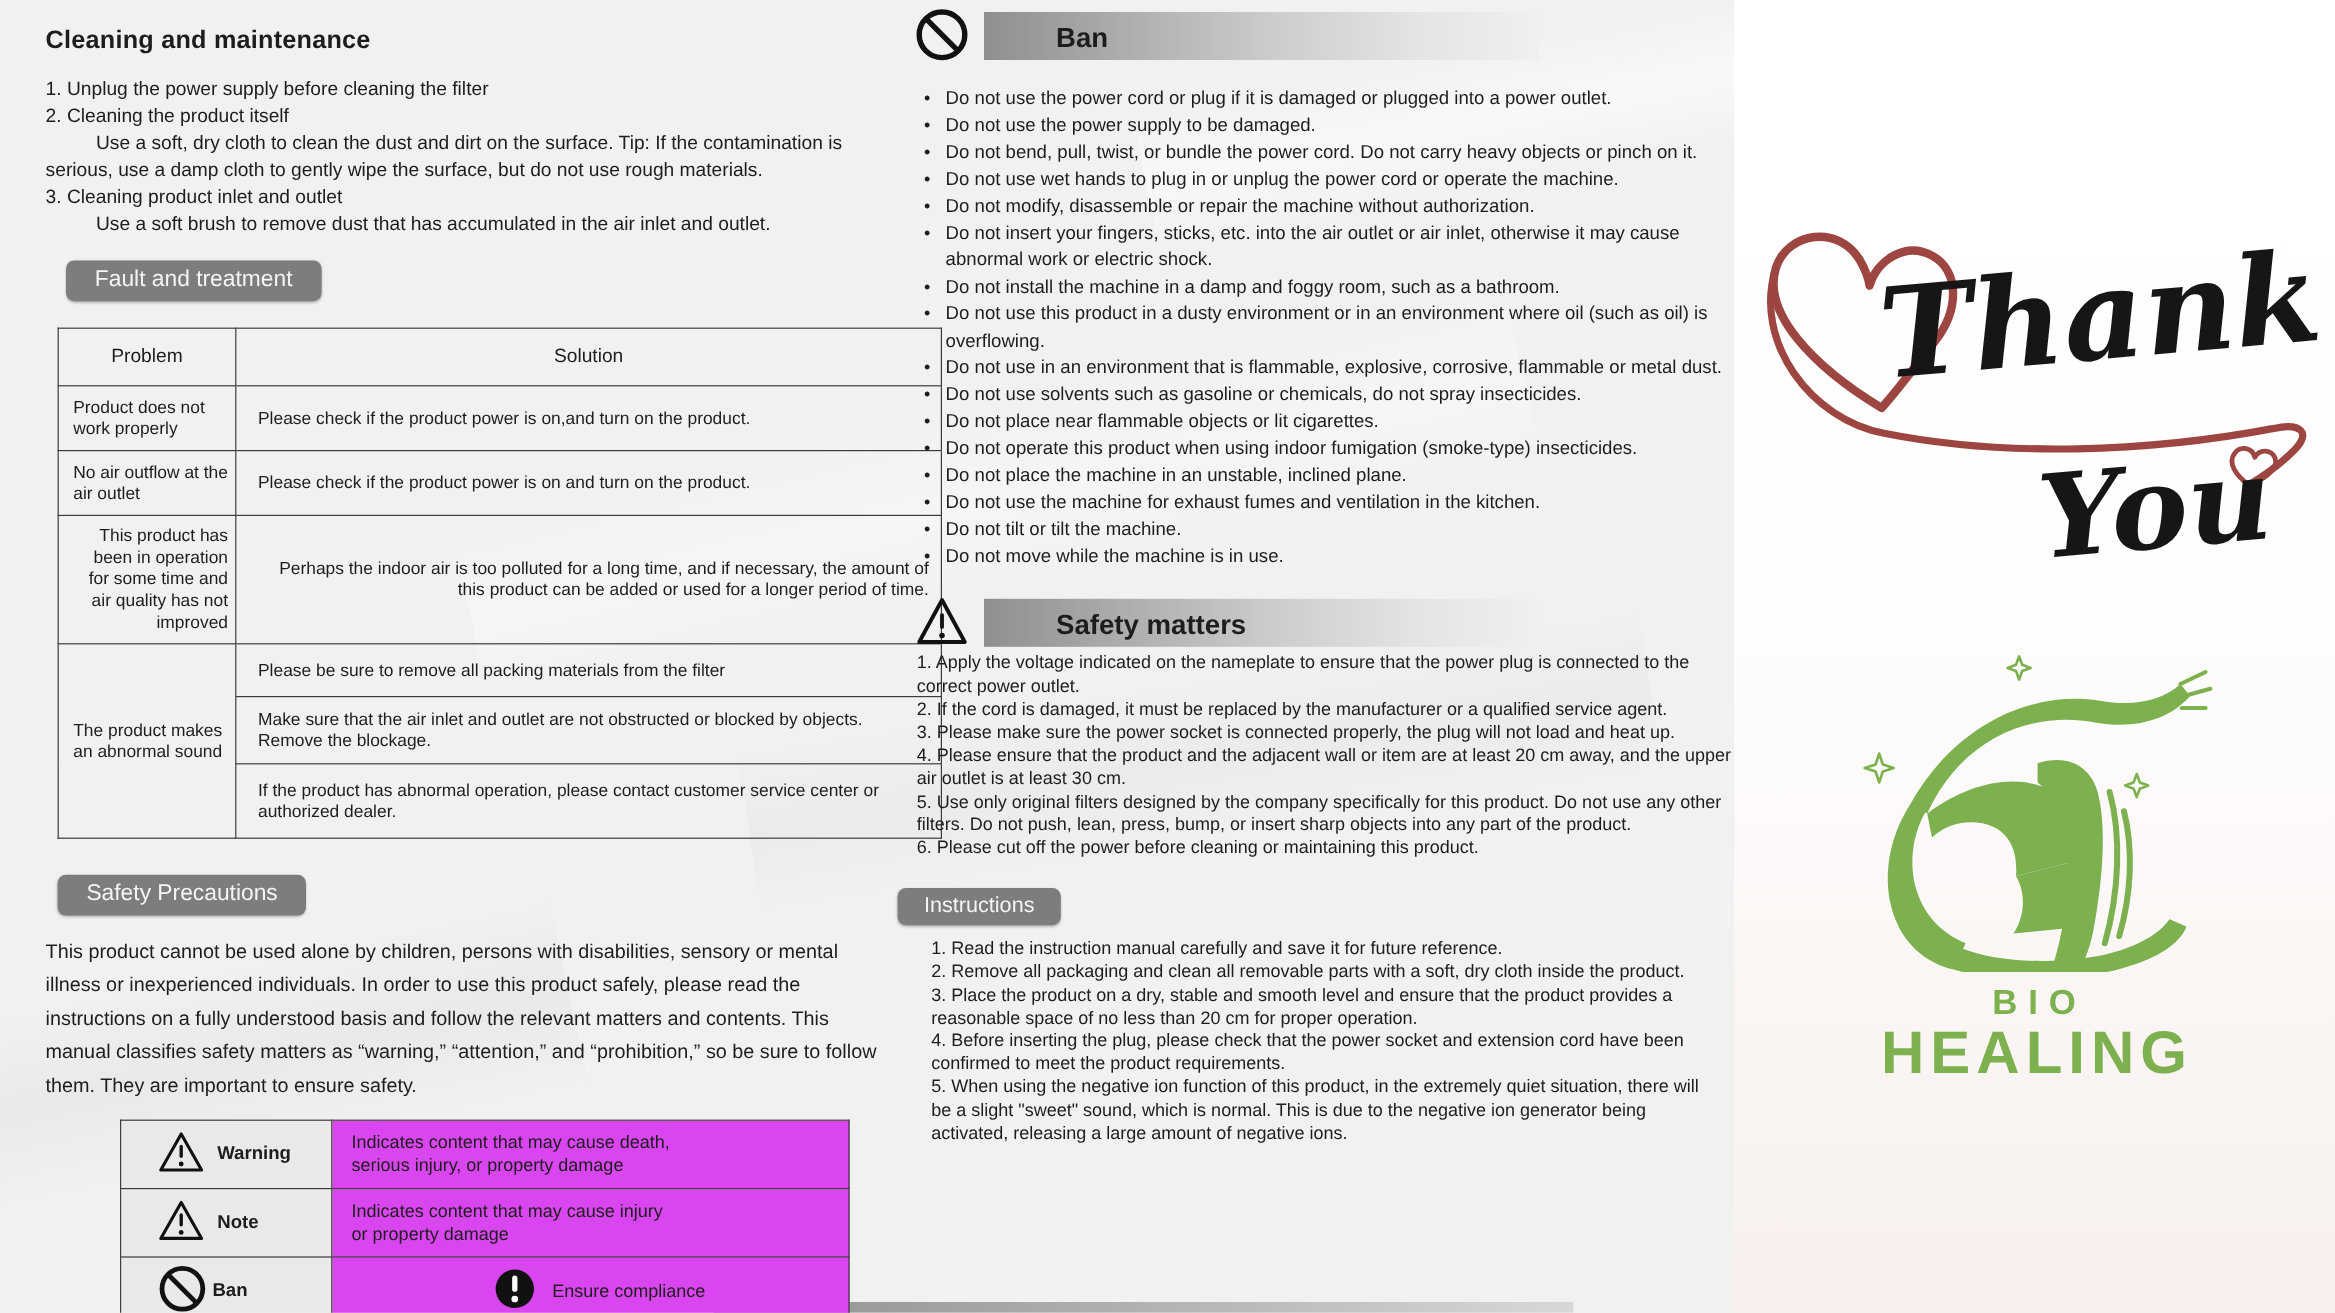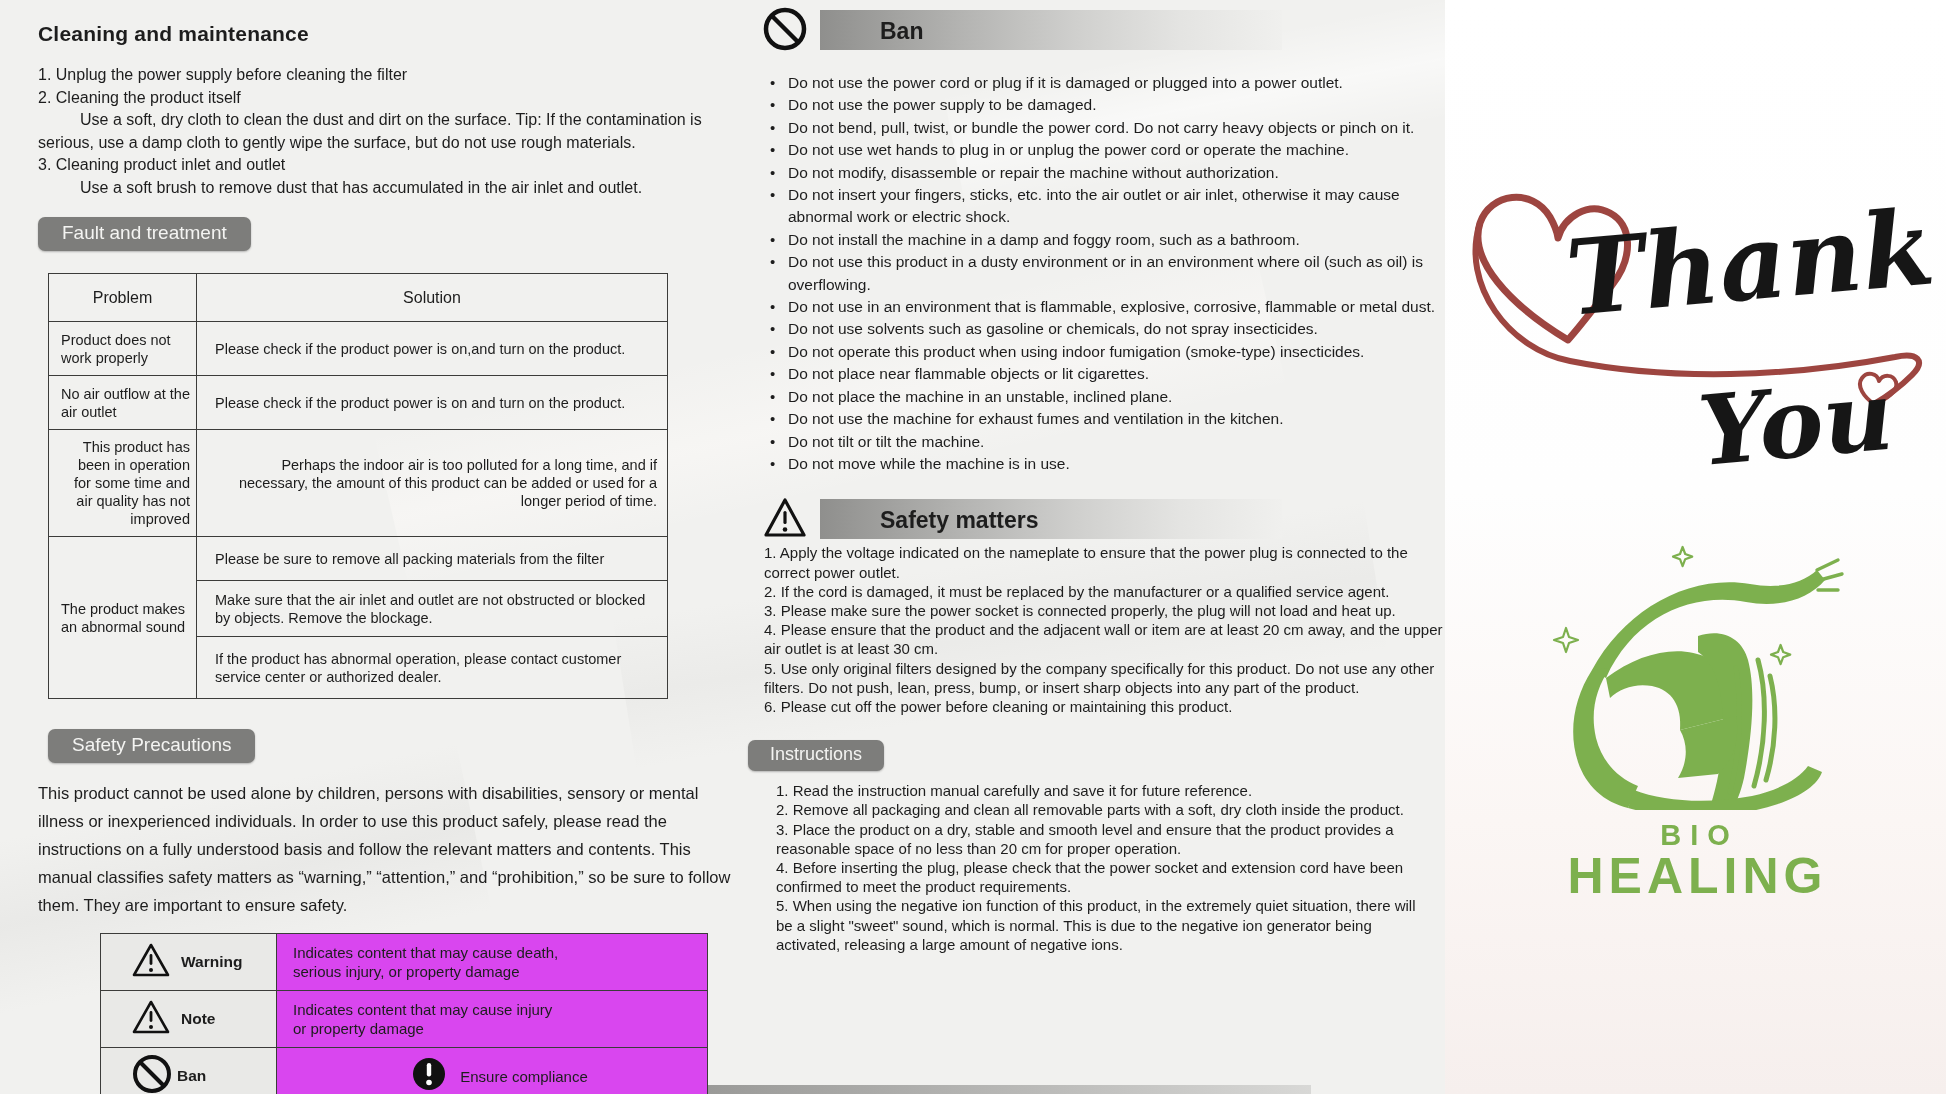--- a/index.html
+++ b/index.html
@@ -30,25 +30,25 @@
   .left-col { position:absolute; left:38px; top:22px; width:700px; }
   .doc-title { font-size:21px; font-weight:bold; letter-spacing:.2px; }
   .clean-lines { margin-top:18px; font-size:16px; line-height:22.5px; width:692px; }
   .clean-indent-para { text-indent:42px; }
 
   .pill-header {
     display:inline-block; background:#7d7d7b; color:#f4f4f2;
     font-size:19px; padding:5px 24px 7px 24px; border-radius:7px;
     box-shadow:0 1px 2px rgba(0,0,0,.25);
   }
-  .fault-pill { margin-top:18px; margin-left:0; }
+  .fault-pill { margin-top:18px; margin-left:17px; }
 
   table.fault-table {
     margin-top:22px; margin-left:10px;
-    border-collapse:collapse; width:620px;
+    border-collapse:collapse; width:737px;
     font-size:14.5px; line-height:18px;
   }
   .fault-table th, .fault-table td { border:1.5px solid #3c3c3a; vertical-align:middle; }
   .fault-table th { font-weight:normal; font-size:16px; height:48px; }
   .fault-table .col-problem { width:148px; }
   .fault-table td.problem { padding:8px 6px 8px 12px; }
   .fault-table td.solution { padding:8px 10px 8px 18px; }
   .fault-table tr.r1, .fault-table tr.r2 { height:54px; }
   .fault-table tr.r3 { height:106px;text-align:right; }
   .fault-table tr.r4a { height:44px; }
@@ -253,22 +253,22 @@
     <li>Do not use the power cord or plug if it is damaged or plugged into a power outlet.</li>
         <li>Do not use the power supply to be damaged.</li>
         <li>Do not bend, pull, twist, or bundle the power cord. Do not carry heavy objects or pinch on it.</li>
         <li>Do not use wet hands to plug in or unplug the power cord or operate the machine.</li>
         <li>Do not modify, disassemble or repair the machine without authorization.</li>
         <li>Do not insert your fingers, sticks, etc. into the air outlet or air inlet, otherwise it may cause abnormal work or electric shock.</li>
         <li>Do not install the machine in a damp and foggy room, such as a bathroom.</li>
         <li>Do not use this product in a dusty environment or in an environment where oil (such as oil) is overflowing.</li>
         <li>Do not use in an environment that is flammable, explosive, corrosive, flammable or metal dust.</li>
         <li>Do not use solvents such as gasoline or chemicals, do not spray insecticides.</li>
+        <li>Do not place near flammable objects or lit cigarettes.</li>
         <li>Do not operate this product when using indoor fumigation (smoke-type) insecticides.</li>
-        <li>Do not place near flammable objects or lit cigarettes.</li>
         <li>Do not place the machine in an unstable, inclined plane.</li>
         <li>Do not use the machine for exhaust fumes and ventilation in the kitchen.</li>
         <li>Do not tilt or tilt the machine.</li>
         <li>Do not move while the machine is in use.</li>
       </ul>
 
     <div class="band-header sm-header">
       <div class="band-bar"></div>
       <span class="band-icon">
         <svg width="46" height="46" viewBox="0 0 46 46">

